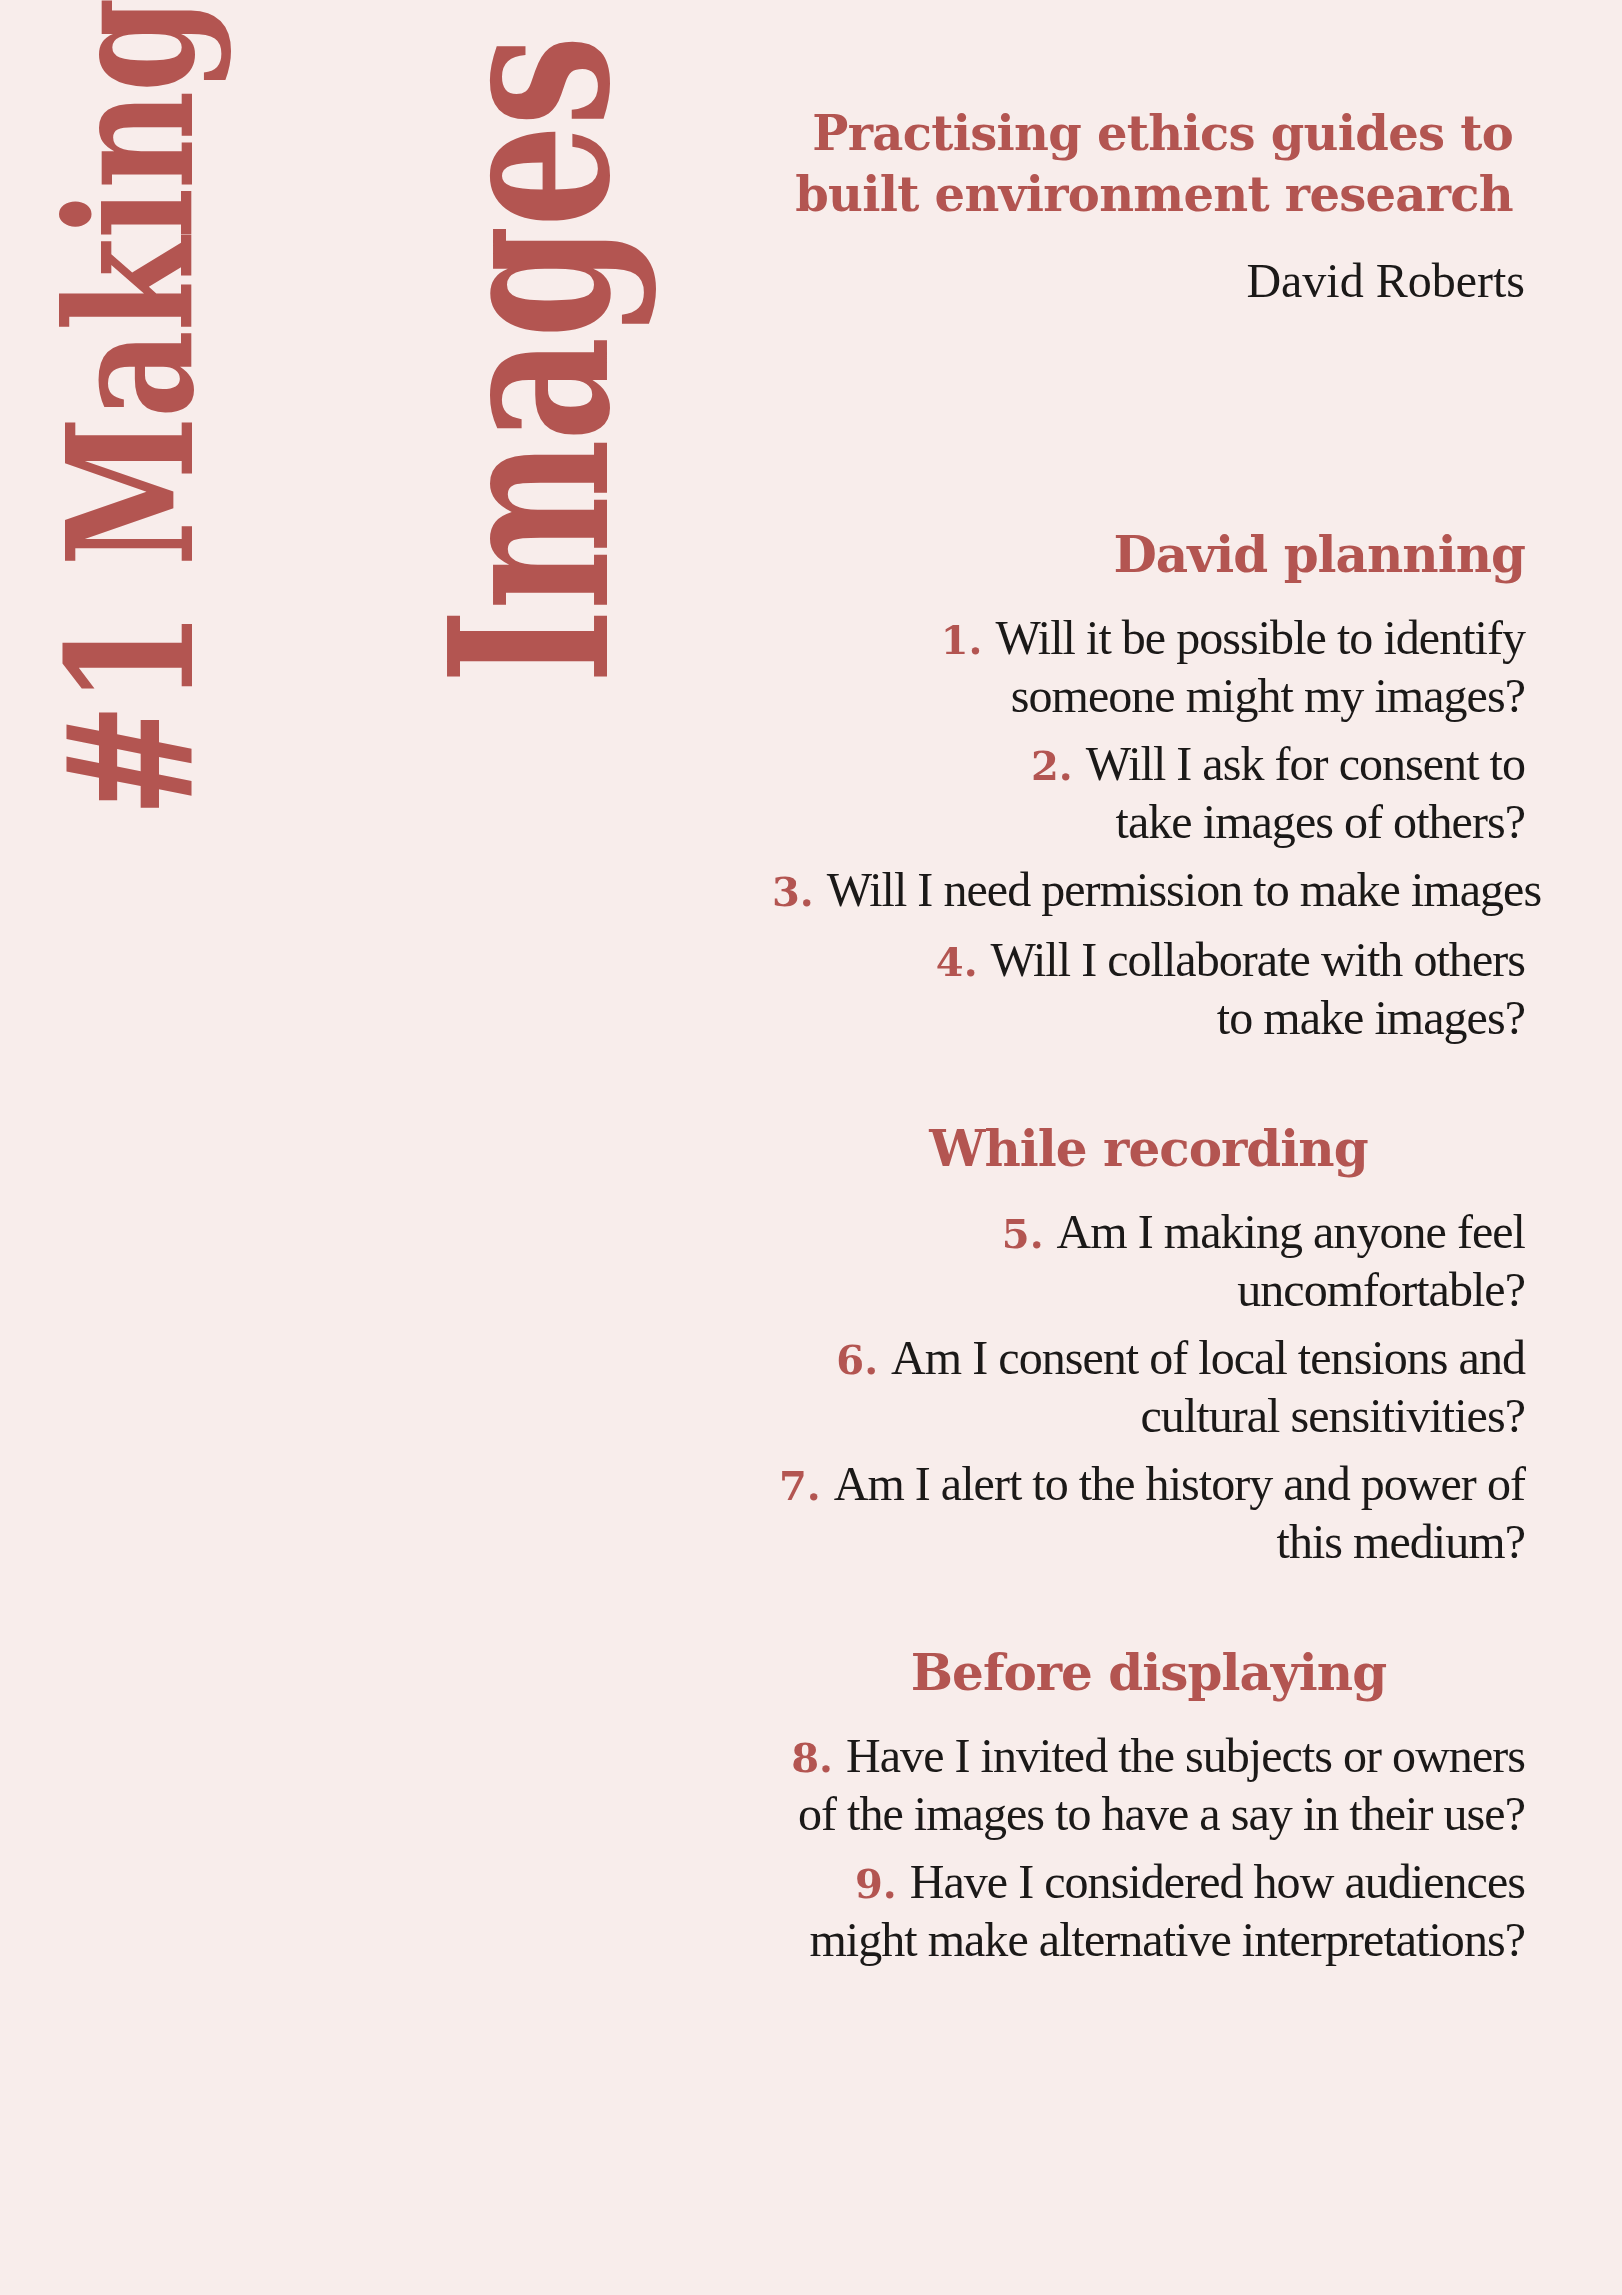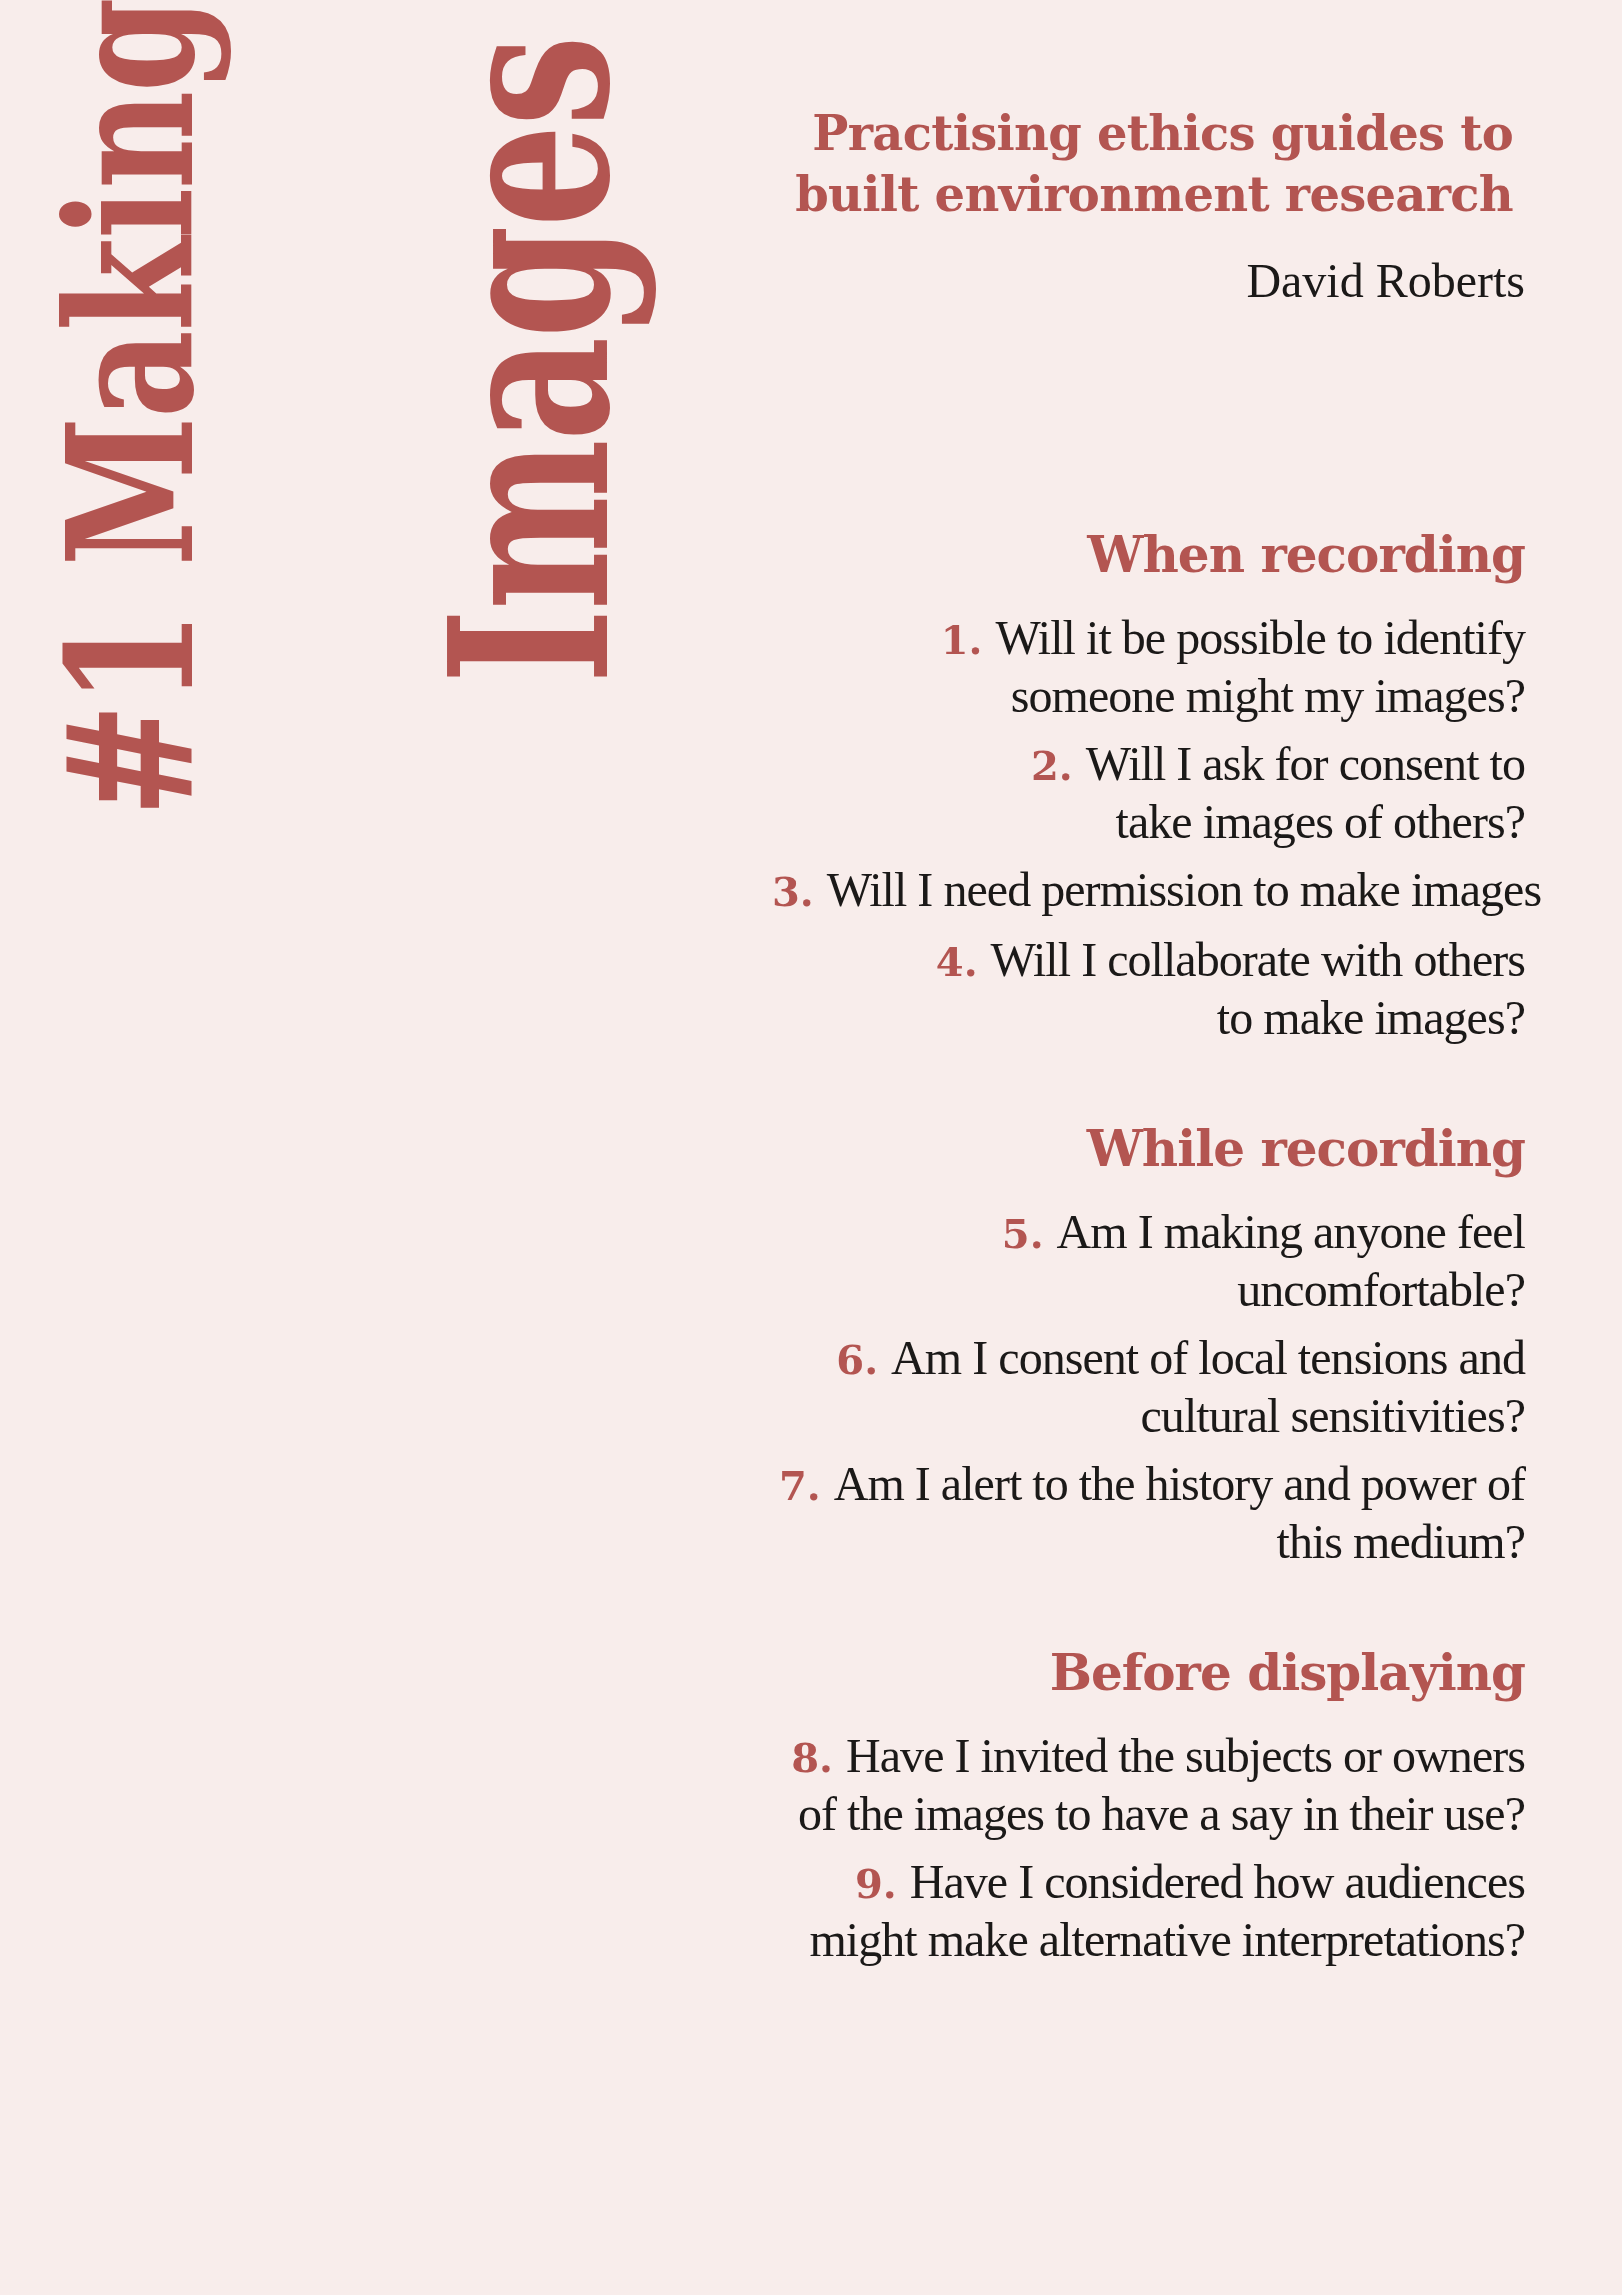--- a/index.html
+++ b/index.html
@@ -70,21 +70,21 @@
     margin: 216px 0 0 0;
     font-family: "DejaVu Serif", serif;
     font-weight: bold;
     font-size: 50px;
     line-height: 60px;
     letter-spacing: -0.02em;
     color: #b35551;
     white-space: nowrap;
   }
   .sec-recording .sec-h,
-  .sec-displaying .sec-h { margin-top: 73px; }
+  .sec-displaying .sec-h { margin-top: 73px; text-align: center; }
 
   .q {
     margin: 12px 0 0 0;
     font-size: 48px;
     line-height: 56px;
     letter-spacing: -0.02em;
     color: #1b1918;
     white-space: nowrap;
   }
   .q.first { margin-top: 25px; }
@@ -107,21 +107,21 @@
 
   <div class="vtitle vtitle-2">Images</div>
 
   <div class="content">
 
     <h1 class="doc-title"><span>Practising ethics guides to</span><br><span>built environment research</span></h1>
 
     <div class="author">David Roberts</div>
 
     <section class="sec sec-planning">
-      <h2 class="sec-h">When recording</h2>
+      <h2 class="sec-h">David planning</h2>
 
       <p class="q first"><span class="num">1.</span><span>Will it be possible to identify</span><br><span>someone might my images?</span></p>
 
       <p class="q"><span class="num">2.</span><span>Will I ask for consent to</span><br><span>take images of others?</span></p>
 
       <p class="q"><span class="num">3.</span><span>Will I need permission to make images</span><br></p>
 
       <p class="q"><span class="num">4.</span><span>Will I collaborate with others</span><br><span>to make images?</span></p>
     </section>
 

